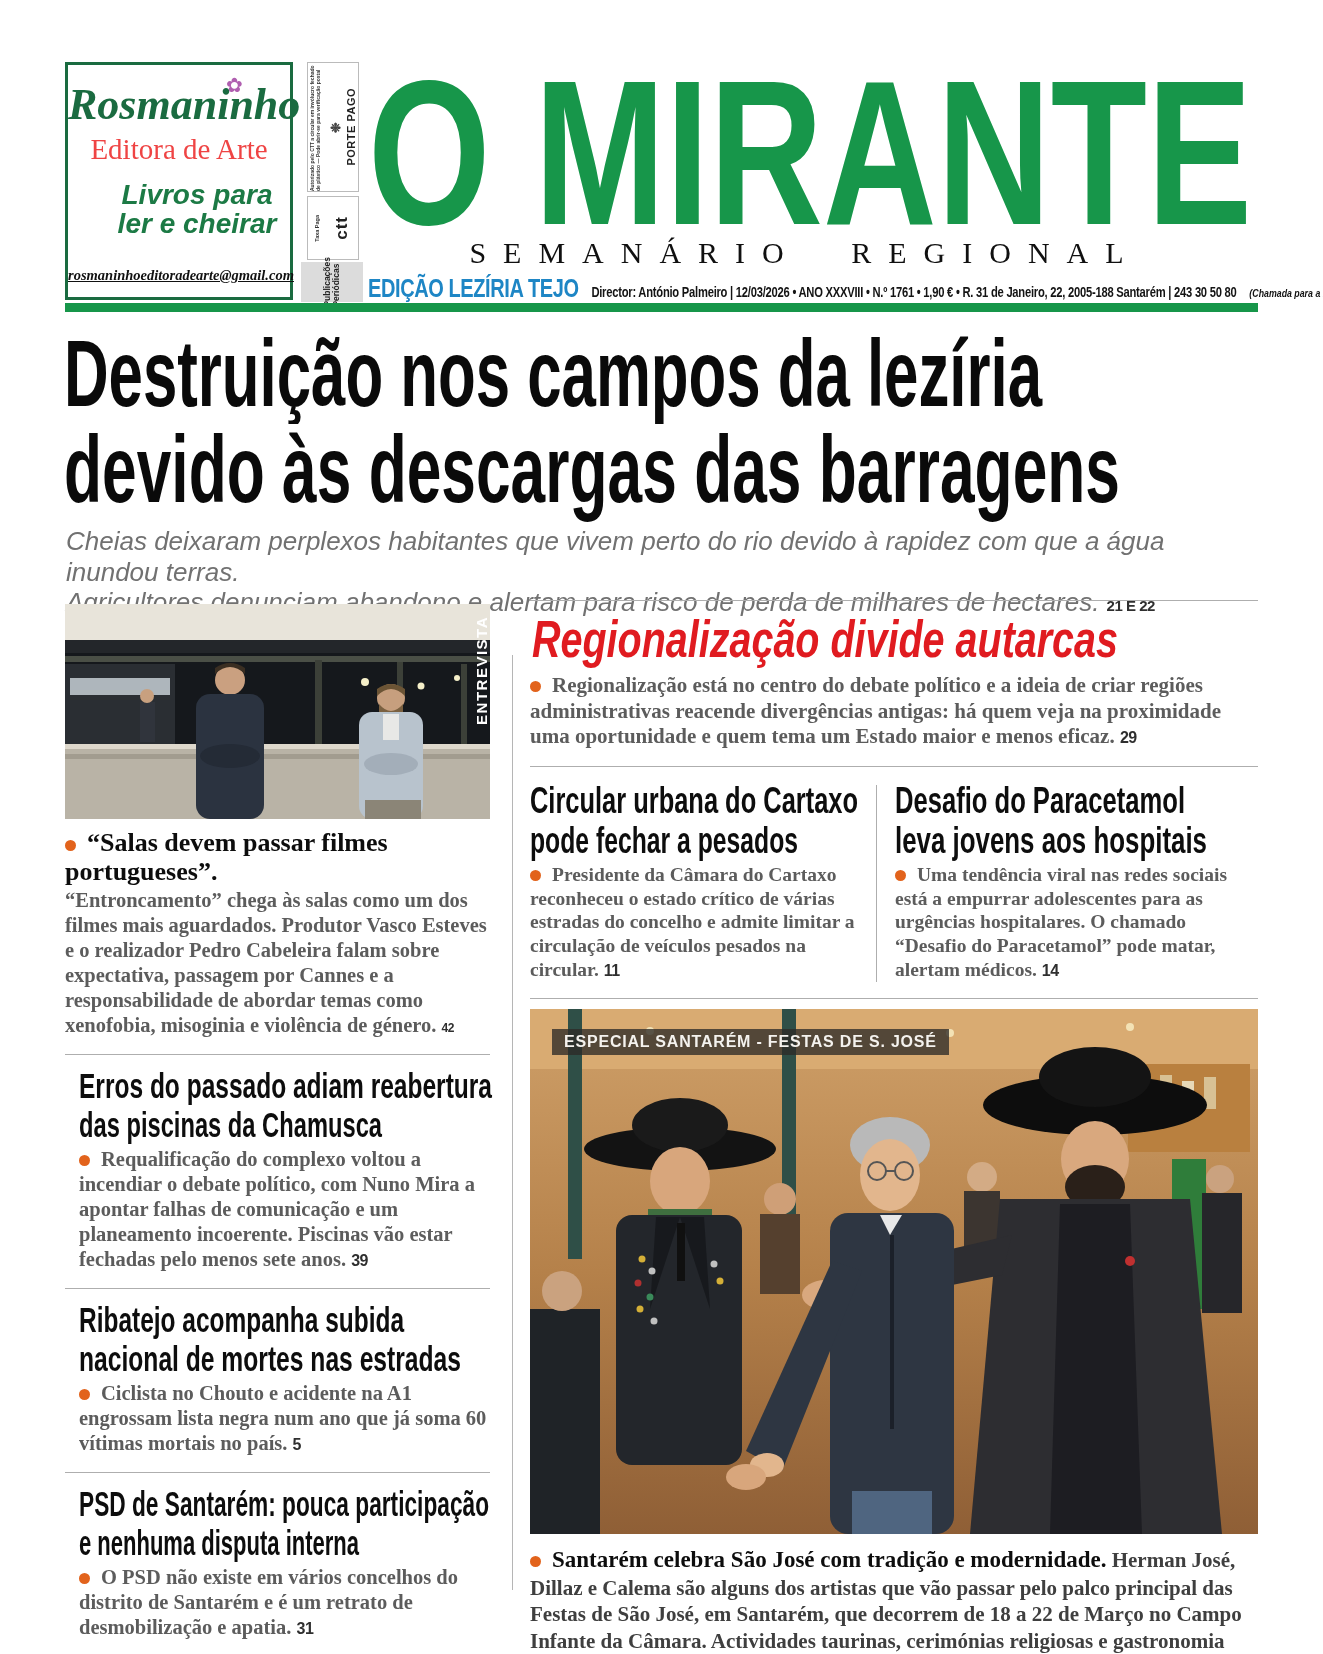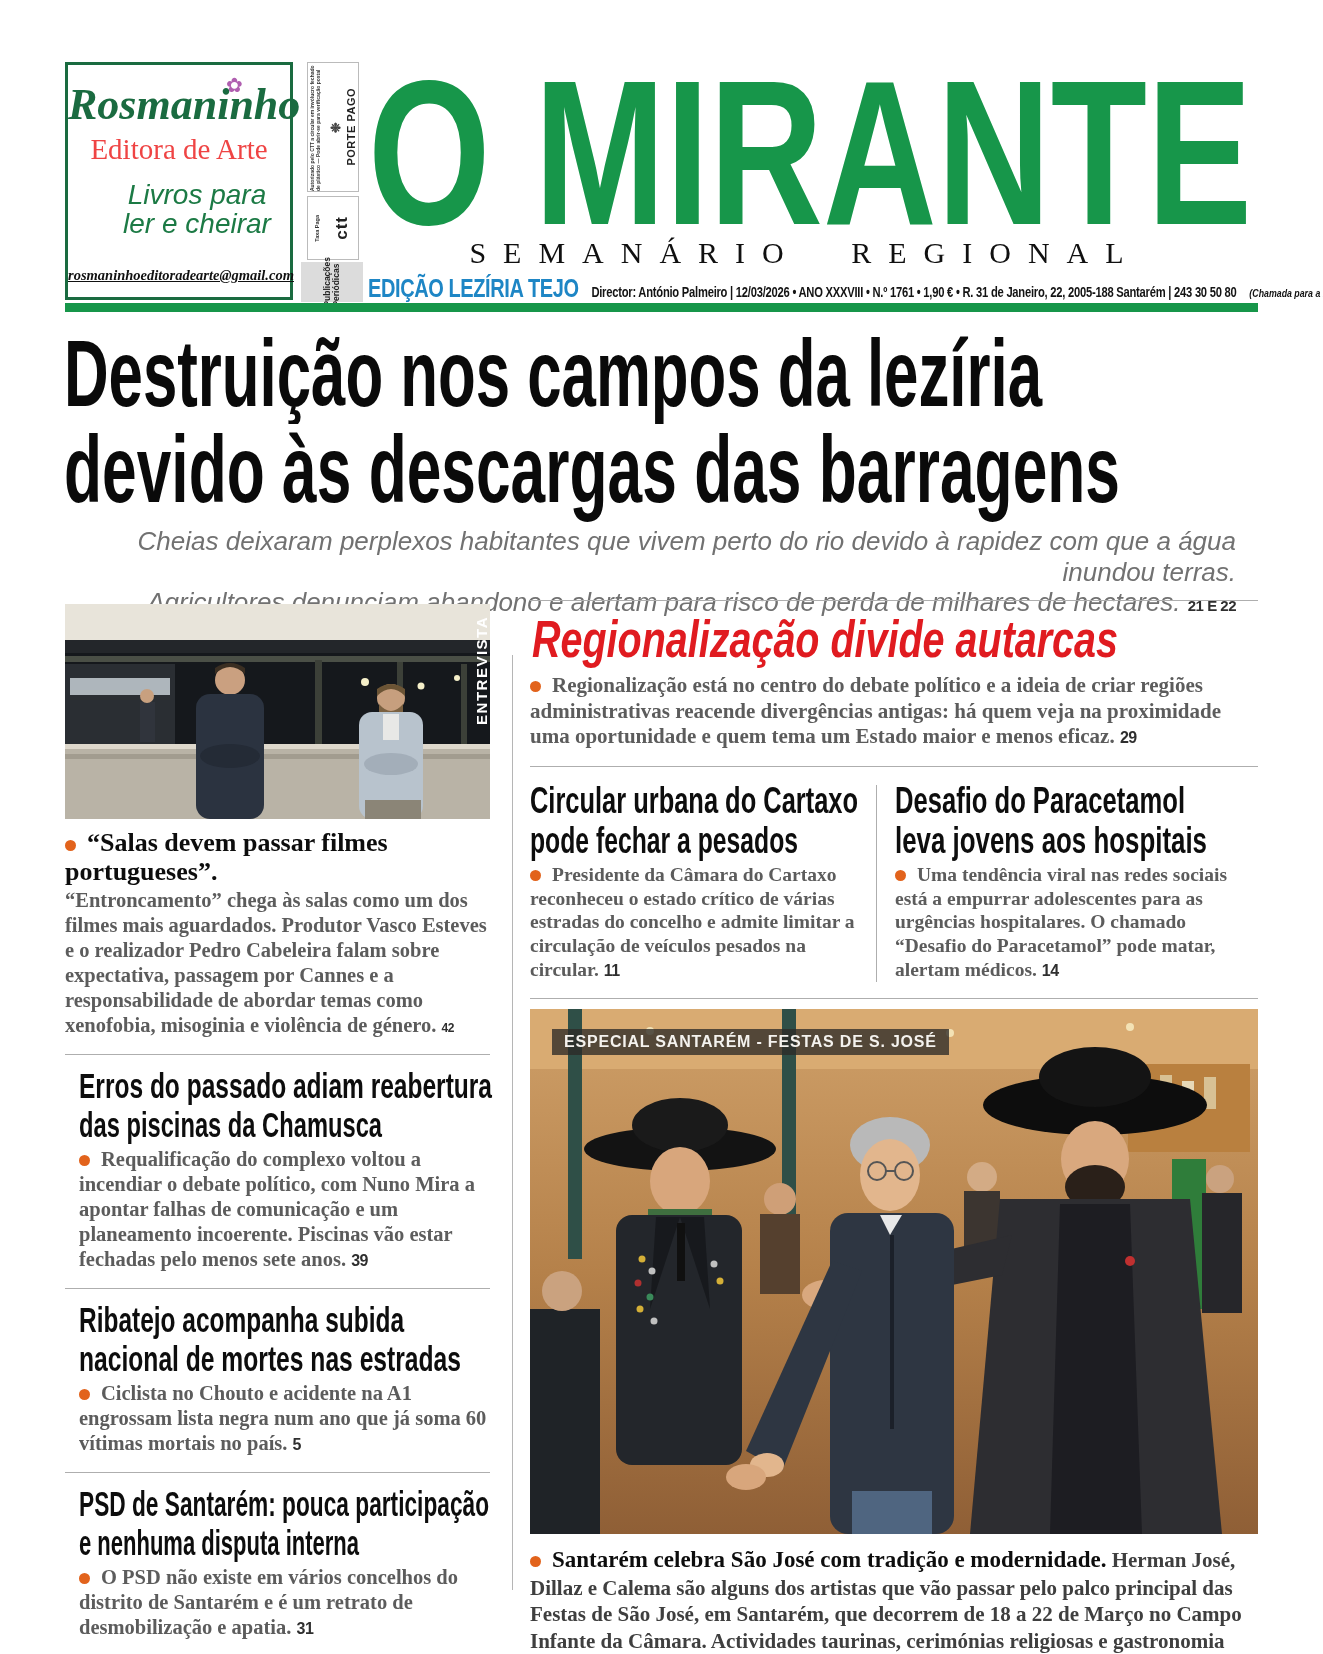--- a/index.html
+++ b/index.html
@@ -5,21 +5,21 @@
   html,body{margin:0;padding:0;background:#e9e9e9;}
   .page{position:relative;width:1323px;height:1654px;background:#ffffff;margin:0 auto;
         font-family:"Liberation Sans",sans-serif;overflow:hidden;}
   
   .ad-box{position:absolute;left:65px;top:62px;width:228px;height:238px;
           border:3px solid #1a6b40;background:#fff;text-align:center;box-sizing:border-box;padding-top:18px;}
   .ad-brand{font-family:"Liberation Serif",serif;font-style:italic;font-weight:700;
             font-size:44px;color:#1a6b40;line-height:1;}
   .ad-flower{position:absolute;left:158px;top:8px;font-size:20px;color:#b05fb0;}
   .ad-sub{font-family:"Liberation Serif",serif;font-size:29px;color:#ef4444;margin-top:6px;}
-  .ad-tag{font-weight:400;font-style:italic;font-size:28px;color:#1c7a45;line-height:1.05;margin-top:14px;margin-left:36px;}
+  .ad-tag{font-weight:700;font-style:italic;font-size:28px;color:#1c7a45;line-height:1.05;margin-top:14px;margin-left:36px;}
   .ad-email{font-family:"Liberation Serif",serif;font-style:italic;font-weight:700;font-size:14.5px;
             color:#111;text-decoration:underline;margin-top:28px;display:inline-block;}
   .postal{position:absolute;left:301px;top:62px;width:62px;height:240px;font-weight:700;color:#222;}
   .postal .rot{writing-mode:vertical-rl;transform:rotate(180deg);display:inline-block;}
   .postal-top{position:absolute;top:0;left:6px;height:128px;width:50px;border:1px solid #bbb;
               display:flex;align-items:center;justify-content:space-around;}
   .postal-auth{font-size:5px;line-height:1.2;width:18px;color:#333;}
   .postal-porte{font-size:11px;letter-spacing:.5px;}
   .postal-crest{font-size:13px;color:#444;}
   .postal-mid{position:absolute;top:134px;left:6px;height:62px;width:50px;border:1px solid #bbb;
@@ -37,21 +37,21 @@
                transform-origin:left;display:flex;align-items:baseline;gap:16px;white-space:nowrap;}
   .edition-name{color:#1e86c5;font-weight:700;font-size:25px;letter-spacing:-0.5px;}
   .edition-info{color:#141414;font-weight:700;font-size:14px;letter-spacing:-0.3px;}
   .edition-note{color:#141414;font-weight:700;font-style:italic;font-size:11px;}
   .green-bar{position:absolute;left:65px;top:303px;width:1193px;height:9px;background:#17964a;}
   
   .lead-h{position:absolute;left:62px;top:330px;}
   .lead-h svg{display:block;}
   .lead-deck{position:absolute;left:66px;top:526px;width:1170px;
              font-family:"Liberation Sans",sans-serif;font-style:italic;font-size:26px;
-             color:#717171;line-height:1.18;text-align:right;}
+             color:#717171;line-height:1.18;}
   .pref{font-family:"Liberation Sans",sans-serif;font-weight:700;font-style:normal;
         color:#2f2f2f;letter-spacing:-0.5px;}
   
   .left-col{position:absolute;left:65px;top:604px;width:425px;}
   .right-col{position:absolute;left:530px;top:600px;width:728px;}
   .v-rule{position:absolute;left:512px;top:655px;width:1px;height:935px;background:#b5b5b5;}
   .rule{border-top:1px solid #aeaeae;margin:16px 0 14px 0;}
   .photo{position:relative;display:block;line-height:0;}
   .tag-vert{position:absolute;right:8px;top:12px;writing-mode:vertical-rl;transform:rotate(180deg);
             color:#fff;font-weight:700;font-size:15px;letter-spacing:1.5px;}

